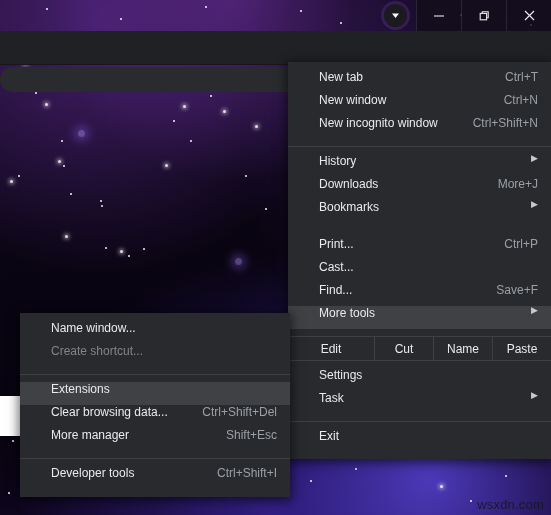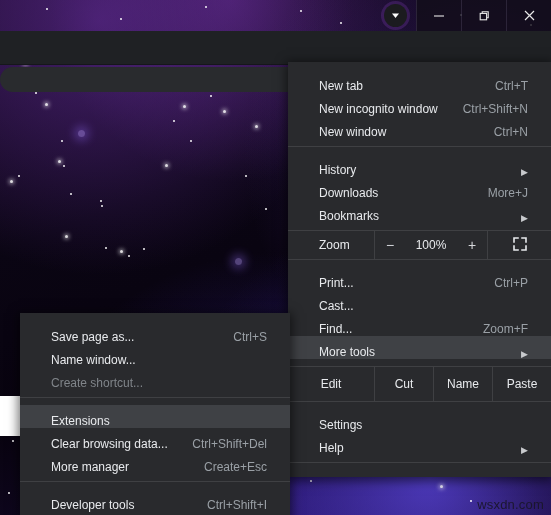--- a/index.html
+++ b/index.html
@@ -118,22 +118,22 @@
     background: #292a2d;
     color: #e8eaed;
     font-size: 12px;
     box-shadow: 0 2px 10px 2px rgba(0,0,0,.55);
     padding: 7px 0;
   }
   #main-menu  { left: 288px; top: 62px; width: 263px; padding-top: 8px; }
   #sub-menu   { left: 20px;  top: 313px; width: 270px; padding-top: 8px; padding-bottom: 8px; }
 
   .mi {
-    position: relative; display: flex; align-items: flex-end;
-    height: 23px; padding: 0 23px 0 31px; cursor: default;
+    position: relative; display: flex; align-items: flex-start;
+    height: 23px; padding: 0 13px 0 31px; cursor: default;
     white-space: nowrap;
   }
   .mi .lbl { flex: 0 0 auto; }
   .mi .acc { margin-left: auto; color: #9aa0a6; padding-left: 14px; }
   .mi .arrow { margin-left: auto; color: #c8cacd; font-size: 9px; line-height: 1; }
   .mi.selected { background: #3f4145; }
   .mi.disabled { color: #80858a; }
 
   .sep { height: 1px; background: #3f4043; margin: 7px 0; }
 
@@ -150,21 +150,21 @@
     gap: 17px; border-left: 1px solid #3f4043; border-right: 1px solid #3f4043;
   }
   .zoom-row .zbtn { color: #d6d8db; font-size: 14px; width: 14px; text-align: center; }
   .zoom-row .zval { color: #e8eaed; font-size: 12px; min-width: 34px; text-align: center; }
   .zoom-row .zfull {
     flex: 0 0 63px; display: flex; align-items: center; justify-content: center;
   }
 
   
   .edit-row {
-    display: flex; align-items: stretch; height: 36px;
+    display: flex; align-items: stretch; height: 25px;
     border-top: 1px solid #3f4043; border-bottom: 1px solid #3f4043;
   }
   .edit-row .ecell {
     display: flex; align-items: center; justify-content: center;
     font-size: 12px; color: #e8eaed;
   }
   .edit-row .e-edit { flex: 0 0 86px; }
   .edit-row .e-cut,
   .edit-row .e-copy,
   .edit-row .e-paste {
@@ -313,73 +313,58 @@
   </div>
 </div>
 
 <div class="menu" id="main-menu">
 
   <div class="mi">
     <span class="lbl">New tab</span>
     <span class="acc">Ctrl+T</span>
   </div>
   <div class="mi">
+    <span class="lbl">New window</span>
+    <span class="acc">Ctrl+N</span>
+  </div>
+  <div class="mi">
     <span class="lbl">New incognito window</span>
     <span class="acc">Ctrl+Shift+N</span>
   </div>
-  <div class="mi">
-    <span class="lbl">New window</span>
-    <span class="acc">Ctrl+N</span>
-  </div>
 
   <div class="sep"></div>
 
   <div class="mi">
     <span class="lbl">History</span>
     <span class="arrow">▶</span>
   </div>
   <div class="mi">
     <span class="lbl">Downloads</span>
     <span class="acc">More+J</span>
   </div>
   <div class="mi">
     <span class="lbl">Bookmarks</span>
     <span class="arrow">▶</span>
   </div>
 
   <div style="height:7px"></div>
 
-  <div class="zoom-row">
-    <div class="zl">Zoom</div>
-    <div class="zctl">
-      <span class="zbtn">−</span>
-      <span class="zval">100%</span>
-      <span class="zbtn">+</span>
-    </div>
-    <div class="zfull">
-      <span>
-        <svg width="14" height="14" viewBox="0 0 14 14" aria-hidden="true">
-          <path d="M1 5 V1 H5 M9 1 H13 V5 M13 9 V13 H9 M5 13 H1 V9" fill="none" stroke="#e8eaed" stroke-width="1.6" stroke-linecap="square"></path>
-        </svg>
-      </span>
-    </div>
-  </div>
 
   <div style="height:7px"></div>
 
   <div class="mi">
     <span class="lbl">Print...</span>
     <span class="acc">Ctrl+P</span>
   </div>
   <div class="mi">
     <span class="lbl">Cast...</span>
   </div>
   <div class="mi">
     <span class="lbl">Find...</span>
-    <span class="acc">Zoom+F</span>
+    <span class="acc">Save+F</span>
   </div>
   <div class="mi selected">
     <span class="lbl">More tools</span>
     <span class="arrow">▶</span>
   </div>
 
   <div style="height:7px"></div>
 
   <div class="edit-row">
     <div class="ecell e-edit">Edit</div>
@@ -387,52 +372,51 @@
     <div class="ecell e-copy">Name</div>
     <div class="ecell e-paste">Paste</div>
   </div>
 
   <div style="height:7px"></div>
 
   <div class="mi">
     <span class="lbl">Settings</span>
   </div>
   <div class="mi">
-    <span class="lbl">Help</span>
+    <span class="lbl">Task</span>
     <span class="arrow">▶</span>
   </div>
 
   <div class="sep"></div>
 
+  <div class="mi">
+    <span class="lbl">Exit</span>
+  </div>
 </div>
 
 <div class="menu" id="sub-menu">
-  <div class="mi">
-    <span class="lbl">Save page as...</span>
-    <span class="acc">Ctrl+S</span>
-  </div>
   <div class="mi">
     <span class="lbl">Name window...</span>
   </div>
   <div class="mi disabled">
     <span class="lbl">Create shortcut...</span>
   </div>
 
   <div class="sep"></div>
 
   <div class="mi selected">
     <span class="lbl">Extensions</span>
   </div>
   <div class="mi">
     <span class="lbl">Clear browsing data...</span>
     <span class="acc">Ctrl+Shift+Del</span>
   </div>
   <div class="mi">
     <span class="lbl">More manager</span>
-    <span class="acc">Create+Esc</span>
+    <span class="acc">Shift+Esc</span>
   </div>
 
   <div class="sep"></div>
 
   <div class="mi">
     <span class="lbl">Developer tools</span>
     <span class="acc">Ctrl+Shift+I</span>
   </div>
 </div>
 

